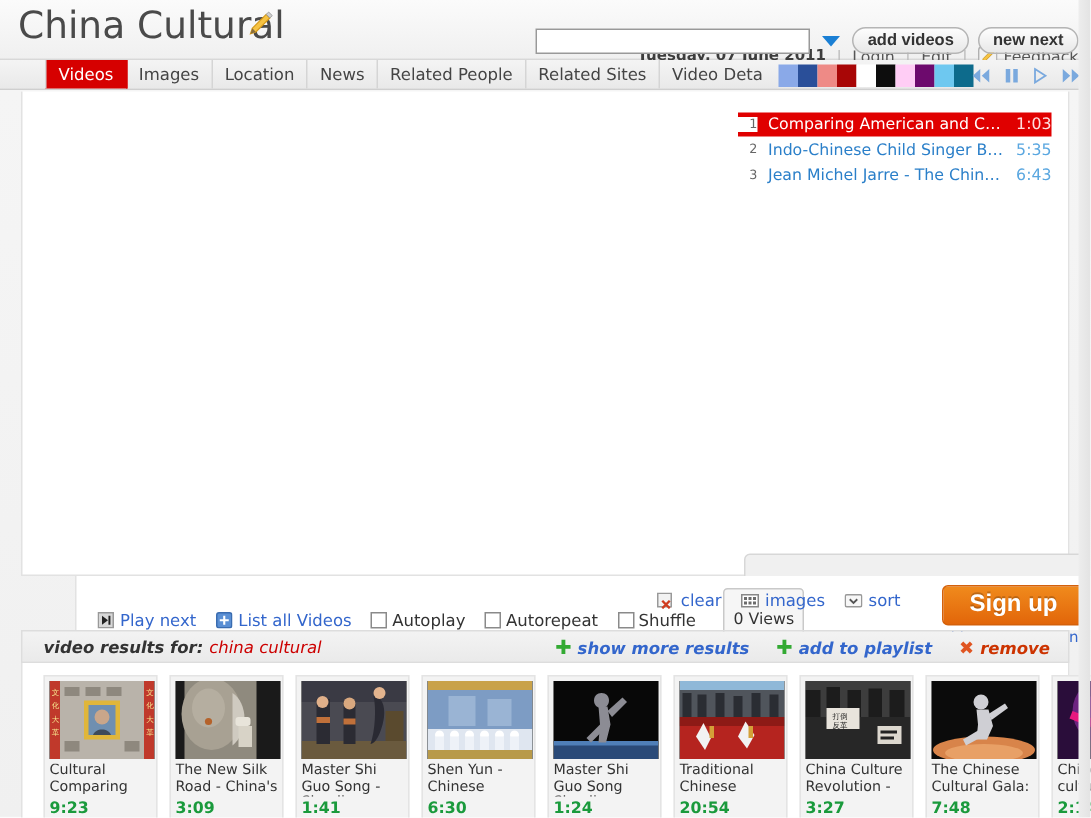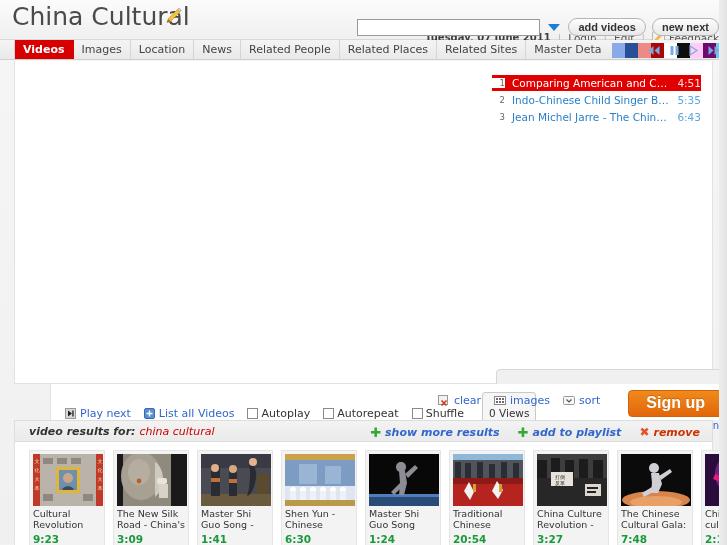--- a/index.html
+++ b/index.html
@@ -111,22 +111,23 @@
     line-height: 20px;
     color: #444;
     border-right: 1px solid #d5d5d5;
     cursor: pointer;
     white-space: nowrap;
   }
   .tab:first-child { border-left: 1px solid #d5d5d5; }
   .tab.active {
     background: #d60000;
     color: #fff;
-    font-weight: bold;
+    font-weight: normal;
     border-right: 1px solid #d60000;
+    margin-left: 16px;
   }
   #swatches { display: flex; align-items: center; height: 20px; margin-left: 2px; }
   .swatch { width: 13px; height: 15px; cursor: pointer; }
   #playback-ctrls {
     position: absolute; right: 6px; top: 0;
     display: flex; align-items: center; gap: 8px; height: 20px;
   }
   .pb-btn { cursor: pointer; display:flex; align-items:center; }
 
   
@@ -393,23 +394,22 @@
       <button class="pill-btn">new next</button>
     </div>
   </div>
 
   <div id="tabbar">
     <div class="tab active">Videos</div>
     <div class="tab">Images</div>
     <div class="tab">Location</div>
     <div class="tab">News</div>
     <div class="tab">Related People</div>
-    <div class="tab">Related Places</div>
     <div class="tab">Related Sites</div>
-    <div class="tab" style="border-right:none;">Master Deta</div>
+    <div class="tab" style="border-right:none;">Video Deta</div>
 
     <div id="swatches">
       <div class="swatch" style="background:#8aa9e8"></div>
       <div class="swatch" style="background:#2a4f99"></div>
       <div class="swatch" style="background:#ee8a86"></div>
       <div class="swatch" style="background:#a80606"></div>
       <div class="swatch" style="background:#ffffff"></div>
       <div class="swatch" style="background:#0d0d0d"></div>
       <div class="swatch" style="background:#ffcdf5"></div>
       <div class="swatch" style="background:#6d0a6d"></div>
@@ -444,21 +444,21 @@
   </div>
 
   <div id="body-area">
 
     <div id="player-panel">
 
       <div id="playlist">
         <div class="pl-row active">
           <span class="pl-num">1</span>
           <span class="pl-title">Comparing American and Chinese ...</span>
-          <span class="pl-time">4:51</span>
+          <span class="pl-time">1:03</span>
         </div>
         <div class="pl-row">
           <span class="pl-num">2</span>
           <span class="pl-title">Indo-Chinese Child Singer Brings C...</span>
           <span class="pl-time">5:35</span>
         </div>
         <div class="pl-row">
           <span class="pl-num">3</span>
           <span class="pl-title">Jean Michel Jarre - The China conce...</span>
           <span class="pl-time">6:43</span>
@@ -595,21 +595,21 @@
                 <text x="64.5" y="18">化</text>
                 <text x="64.5" y="27">大</text>
                 <text x="64.5" y="36">革</text>
               </g>
             <rect x="23" y="13" width="24" height="26" fill="#e0b63a"></rect>
             <rect x="26" y="16" width="18" height="20" fill="#6f8fb0"></rect>
             <circle cx="35" cy="24" r="5" fill="#c9a68a"></circle>
             <path d="M29 36c1.5-5 10.5-5 12 0z" fill="#3e4a5a"></path>
           </svg>
         </div>
-        <div class="thumb-title">Cultural Revolution</div>
+        <div class="thumb-title">Cultural Comparing</div>
         <div class="thumb-dur">9:23</div>
       </div>
 
       <div class="thumb-card">
         <div class="thumb-img">
           <svg width="70" height="52" viewBox="0 0 70 52">
             <rect width="70" height="52" fill="#1a1a1a"></rect>
             <rect x="6" y="0" width="48" height="52" fill="#8f8a7e"></rect>
             <ellipse cx="24" cy="22" rx="20" ry="24" fill="#a8a193"></ellipse>
             <ellipse cx="22" cy="18" rx="11" ry="13" fill="#b5aea0"></ellipse>

